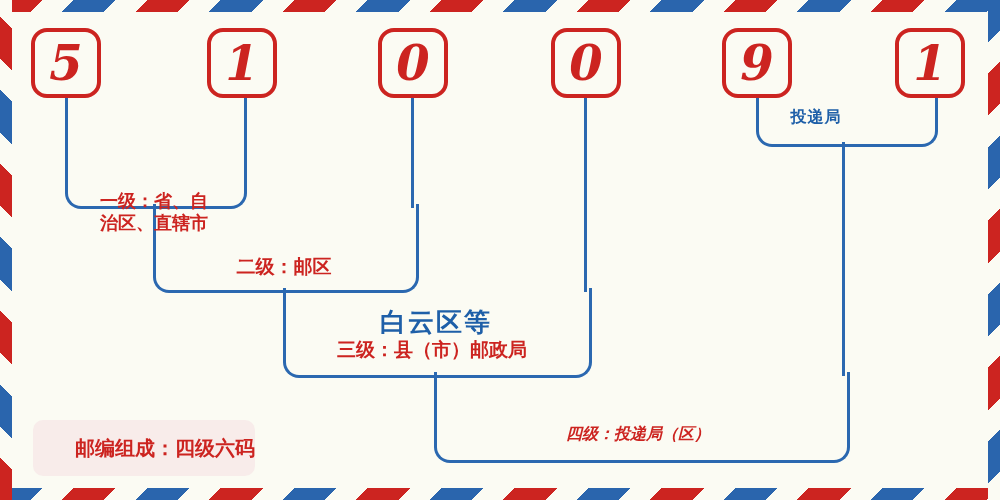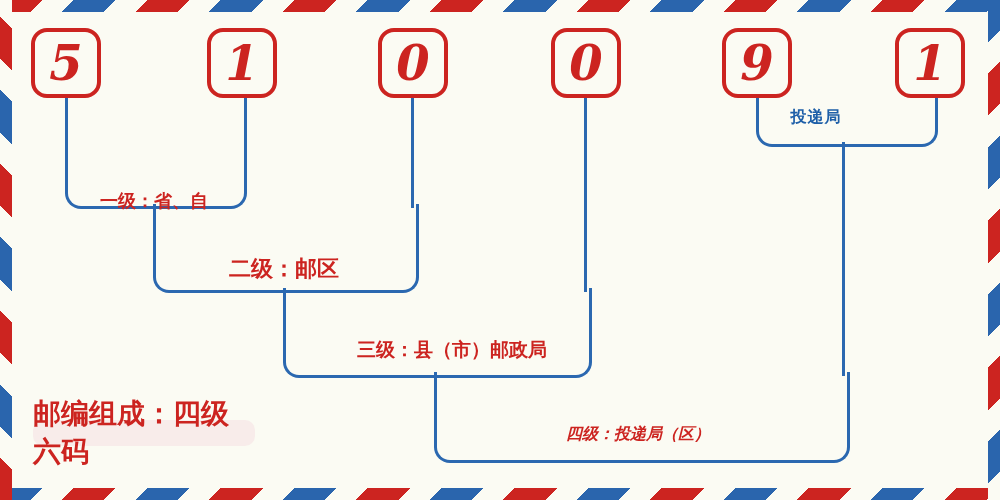--- a/index.html
+++ b/index.html
@@ -59,33 +59,33 @@
   #s5{left:842px; top:142px; height:234px;}
 
   
   .lbl{position:absolute; transform:translateX(-50%); text-align:center;
        white-space:nowrap; font-weight:bold; z-index:3;}
   .lbl.blue{color:var(--blue-text);}
   .lbl.red{color:var(--red);}
   #l1t{left:154px; top:112px; font-size:25px; letter-spacing:2px;}
   #l1s{left:154px; top:144px; font-size:18px; line-height:22px;margin-top:46px;}
   #l2t{left:284px; top:221px; font-size:26px; letter-spacing:2px;}
-  #l2s{left:284px; top:254px; font-size:22px;}
+  #l2s{left:284px; top:254px; font-size:19px;}
   #l3t{left:436px; top:305px; font-size:26px; letter-spacing:2px;}
-  #l3s{left:452px; top:337px; font-size:19px;}
+  #l3s{left:432px; top:337px; font-size:19px;}
   #l4 {left:816px; top:107px; font-size:16px; letter-spacing:1px;}
   #l5t{left:638px; top:391px; font-size:22px; letter-spacing:1px;}
   #l5s{left:638px; top:424px; font-size:16px;font-style:italic;}
 
   
   .note{
-    position:absolute; left:33px; top:420px; width:222px; height:26px;
+    position:absolute; left:33px; top:420px; width:222px; height:56px;
     background:var(--note-bg); border-radius:10px;
-    display:flex; align-items:center; justify-content:flex-start;
-    color:var(--red); font-weight:bold; font-size:28px; z-index:3;
+    display:flex; align-items:center; justify-content:flex-end;
+    color:var(--red); font-weight:bold; font-size:20px; z-index:3;
   }
 </style>
 </head>
 <body>
 
 <div class="frame">
 
   <div class="stripe top"></div>
   <div class="stripe bottom"></div>
   <div class="stripe left"></div>
@@ -114,24 +114,26 @@
   <div class="bracket" id="b2"></div>
   <div class="bracket" id="b3"></div>
   <div class="bracket" id="b4"></div>
   <div class="bracket" id="b5"></div>
   <div class="vline" id="s3"></div>
   <div class="vline" id="s4"></div>
   <div class="vline" id="s5"></div>
 
   <div class="lbl red" id="l1s">
     <div>一级：省、自</div>
+    <div>治区、直辖市</div>
   </div>
 
   <div class="lbl red" id="l2s">二级：邮区</div>
 
+  <div class="lbl blue" id="l3t">白云区等</div>
   <div class="lbl red" id="l3s">三级：县（市）邮政局</div>
 
   <div class="lbl blue" id="l4">投递局</div>
 
   <div class="lbl red" id="l5s">四级：投递局（区）</div>
 
   <div class="note">
     <span>邮编组成：四级六码</span>
   </div>
 

